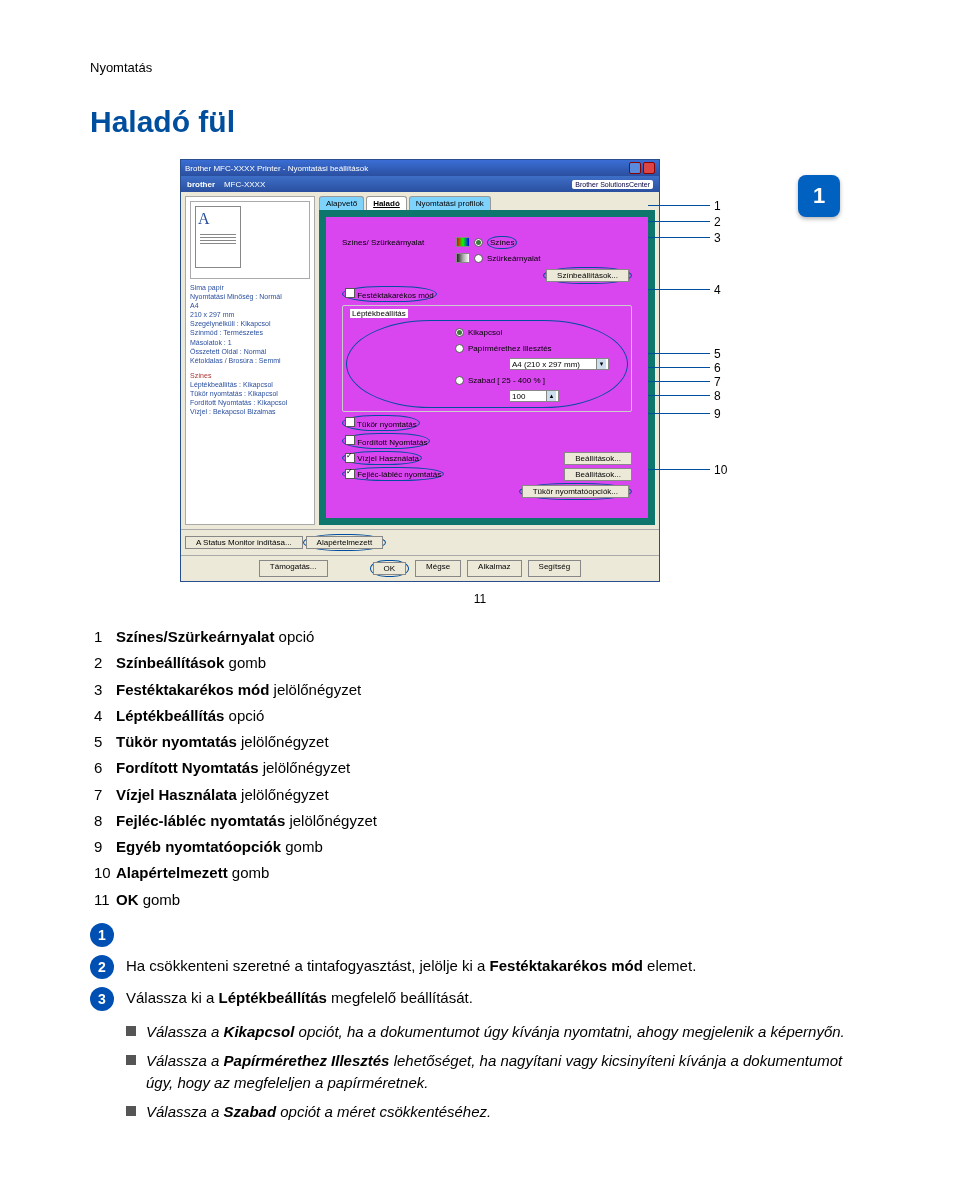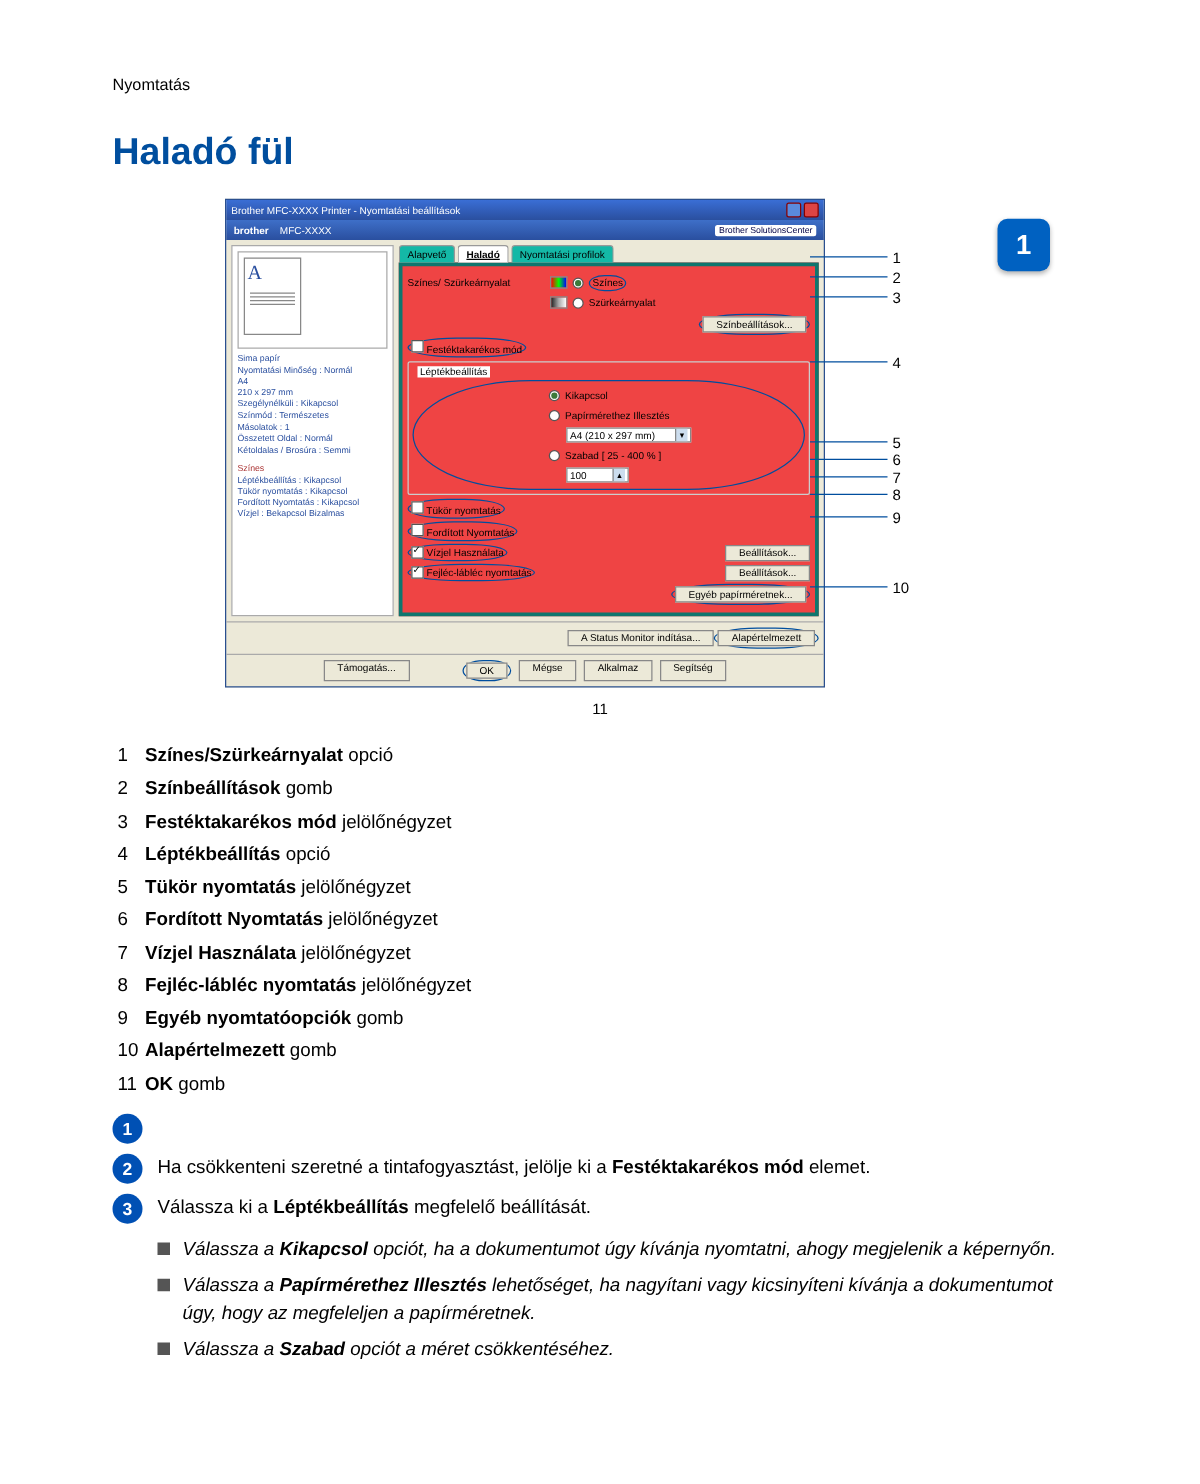--- a/index.html
+++ b/index.html
@@ -80,45 +80,45 @@
     padding:4px;
   }
   .preview-page{width:46px;height:62px;border:1px solid #888;background:#fff;}
   .preview-page .hA{font-family:serif;font-size:16px;padding:2px;}
   .preview-page .lines{padding:0 4px;}
   .preview-page .lines div{height:1px;background:#888;margin:2px 0;}
   .rightpanel { flex:1; }
   .tabs { display:flex; gap:2px; }
   .tab {
     border:1px solid #999;border-bottom:none;
-    padding:2px 6px;background:#14b8a6;font-size:8px;border-radius:3px 3px 0 0;
+    padding:2px 6px;background:#7dd3fc;font-size:8px;border-radius:3px 3px 0 0;
   }
   .tab.active{background:#fff;font-weight:bold;text-decoration:underline;}
   .tabbody {
-    border:3px solid #0f766e;background:#ef4444;min-height:250px;
-    padding:4px;font-size:8px;
+    border:7px solid #0f766e;background:#d946ef;min-height:250px;
+    padding:16px;font-size:8px;
   }
   .oval-target {
     border:1px solid #004e9e;border-radius:50%/60%;
     padding:1px 2px; display:inline-block; position:relative;
   }
   .row { display:flex;align-items:center;gap:4px;margin:2px 0; min-height:14px;}
   .grp { border:1px solid #ccc;border-radius:2px;padding:3px;margin:3px 0;}
   .grp-label{font-size:8px;margin:-8px 0 2px 4px;background:#fff;display:inline-block;padding:0 2px;}
   .btn {
     border:1px solid #888;background:#ece9d8;padding:1px 10px;
     font-size:8px;display:inline-block;
   }
   .chk{width:10px;height:10px;border:1px solid #555;background:#fff;display:inline-block;}
   .chk.ck::after{content:"✓";font-size:8px;position:relative;top:-3px;left:0;}
   .rad{width:9px;height:9px;border:1px solid #555;border-radius:50%;background:#fff;display:inline-flex;align-items:center;justify-content:center;}
   .rad.sel::after{content:"";width:5px;height:5px;background:#3a7a3a;border-radius:50%;}
-  .combo{border:1px solid #888;background:#fff;padding:0 2px;display:flex;align-items:center;justify-content:space-between;min-width:100px;}
+  .combo{border:1px solid #888;background:#fff;padding:0 2px;display:flex;align-items:center;justify-content:space-between;min-width:100px;margin-left:40px;}
   .combo .dd{width:10px;height:10px;background:#cde;border-left:1px solid #888;display:flex;align-items:center;justify-content:center;font-size:7px;}
-  .bottombar{border-top:1px solid #aaa;padding:4px;display:flex;justify-content:flex-end;align-items:center;}
+  .bottombar{border-top:1px solid #aaa;padding:4px;display:flex;justify-content:flex-start;align-items:center;}
   .btnrow{display:flex;gap:6px;justify-content:center;padding:4px;border-top:1px solid #aaa;}
   .callout-num {
     position:absolute; font-size:12px; color:#000;
   }
   .callout-line {
     position:absolute; height:1px; background:#004e9e;
   }
   .callout-11 {text-align:center;font-size:12px;margin:4px 0 18px 0;}
   .legend { font-size:15px; line-height:1.75; margin-left:4px; }
   .legend .lnum { display:inline-block; width:22px; }
@@ -256,21 +256,21 @@
             <span class="oval-target"><span class="chk ck"></span> <span>Vízjel Használata</span></span>
             <span style="flex:1"></span>
             <span class="btn">Beállítások...</span>
           </div>
           <div class="row">
             <span class="oval-target"><span class="chk ck"></span> <span>Fejléc-lábléc nyomtatás</span></span>
             <span style="flex:1"></span>
             <span class="btn">Beállítások...</span>
           </div>
           <div class="row" style="justify-content:flex-end">
-            <span class="oval-target"><span class="btn">Egyéb papírméretnek...</span></span>
+            <span class="oval-target"><span class="btn">Tükör nyomtatóopciók...</span></span>
           </div>
         </div>
       </div>
     </div>
     <div class="bottombar">
       <span class="btn">A Status Monitor indítása...</span>
       <span class="oval-target"><span class="btn">Alapértelmezett</span></span>
     </div>
     <div class="btnrow">
       <span class="btn">Támogatás...</span>

